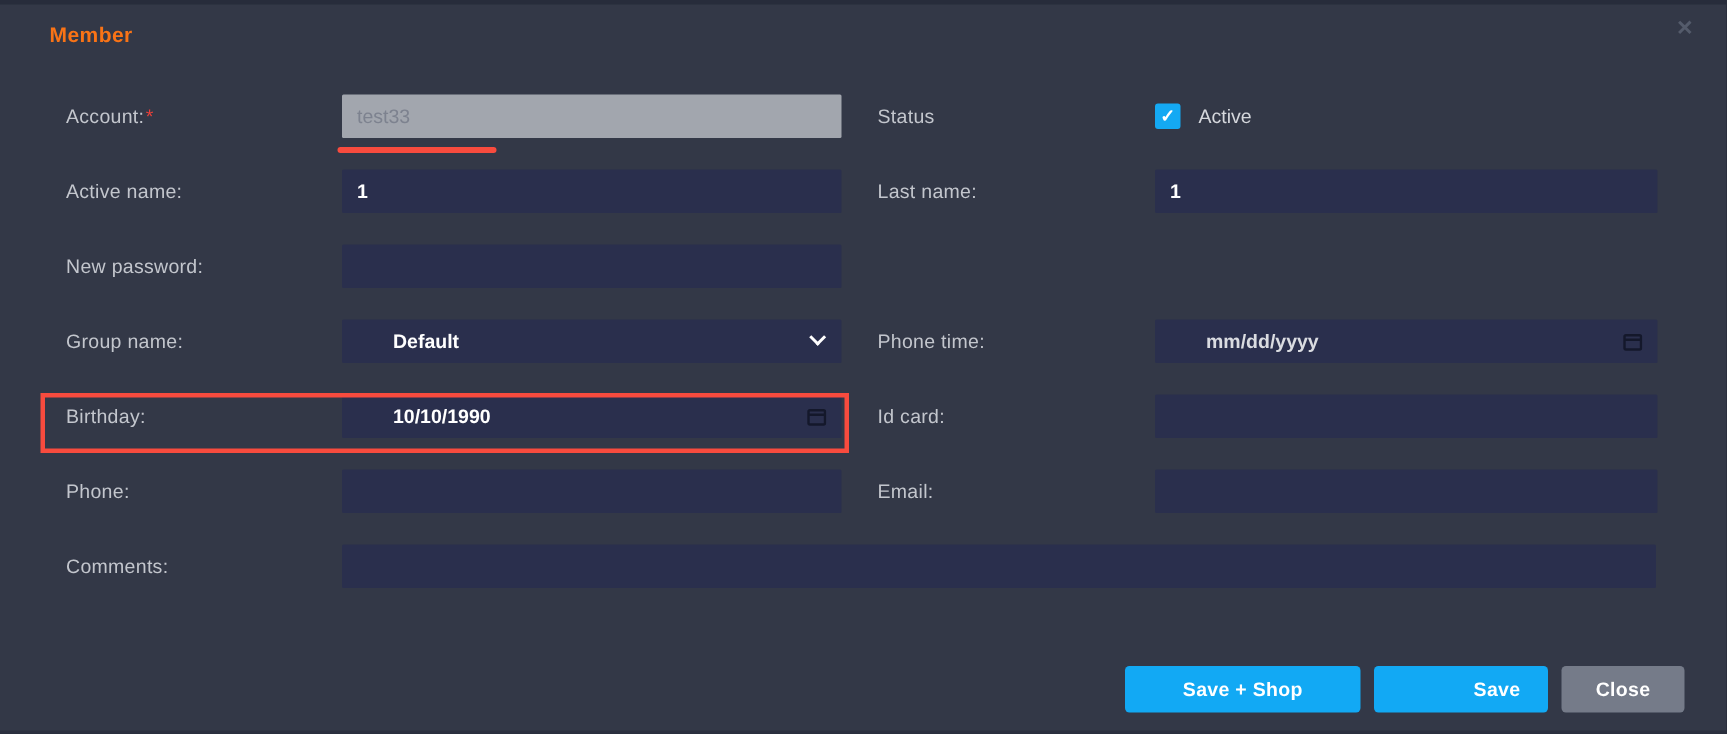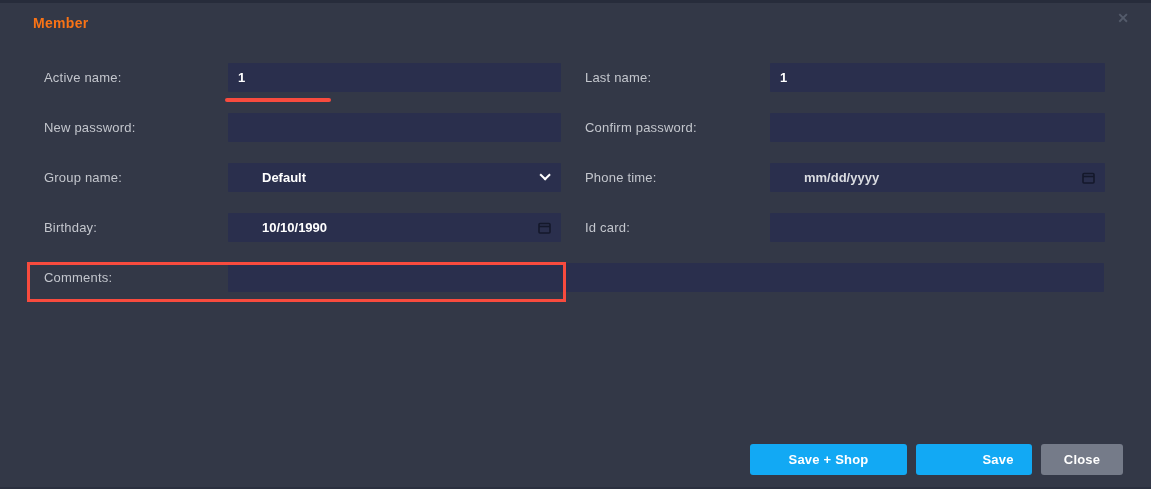--- a/index.html
+++ b/index.html
@@ -87,39 +87,52 @@
 </head>
 <body>
 
 <div class="modal">
 
   <div class="modal-title">Member</div>
   <div class="close-x">✕</div>
 
   <div class="form">
 
+    <div class="row">
+      <div class="half">
+        <div class="flabel">
+          <span>Account:</span><span class="req">*</span>
+        </div>
+        <input class="text-input account-input" type="text" disabled="" value="test33" style="">
+      </div>
+      <div class="half right">
+        <div class="flabel">Status</div>
+        <div class="checkbox-wrap">
+          <div class="checkbox">
+            <span>✓</span>
+          </div>
+          <span class="checkbox-label">Active</span>
+        </div>
+      </div>
+    </div>
 
     <div class="row">
       <div class="half">
         <div class="flabel">Active name:</div>
         <input class="text-input" type="text" value="1" style="">
       </div>
       <div class="half right">
         <div class="flabel">Last name:</div>
         <input class="text-input" type="text" value="1" style="">
       </div>
     </div>
 
     <div class="row">
       <div class="half">
         <div class="flabel">New password:</div>
-        <input class="text-input" type="password" value="" style="">
-      </div>
-      <div class="half right">
-        <div class="flabel">Confirm password:</div>
         <input class="text-input" type="password" value="" style="">
       </div>
     </div>
 
     <div class="row">
       <div class="half">
         <div class="flabel">Group name:</div>
         <div class="ctrl">
           <span class="val">Default</span>
           <span class="chevron"></span>
@@ -147,20 +160,30 @@
             <line x1="1" y1="5.5" x2="12" y2="5.5" stroke-width="1.6"></line>
           </svg>
         </div>
       </div>
       <div class="half right">
         <div class="flabel">Id card:</div>
         <input class="text-input" type="text" value="" style="">
       </div>
     </div>
 
+    <div class="row">
+      <div class="half">
+        <div class="flabel">Phone:</div>
+        <input class="text-input" type="text" value="" style="">
+      </div>
+      <div class="half right">
+        <div class="flabel">Email:</div>
+        <input class="text-input" type="text" value="" style="">
+      </div>
+    </div>
 
     <div class="row">
       <div class="flabel">Comments:</div>
       <input class="text-input comments-input" type="text" value="" style="">
     </div>
 
   </div>
 
   <div class="footer">
     <button class="btn btn-blue btn-save-shop">Save + Shop</button>

